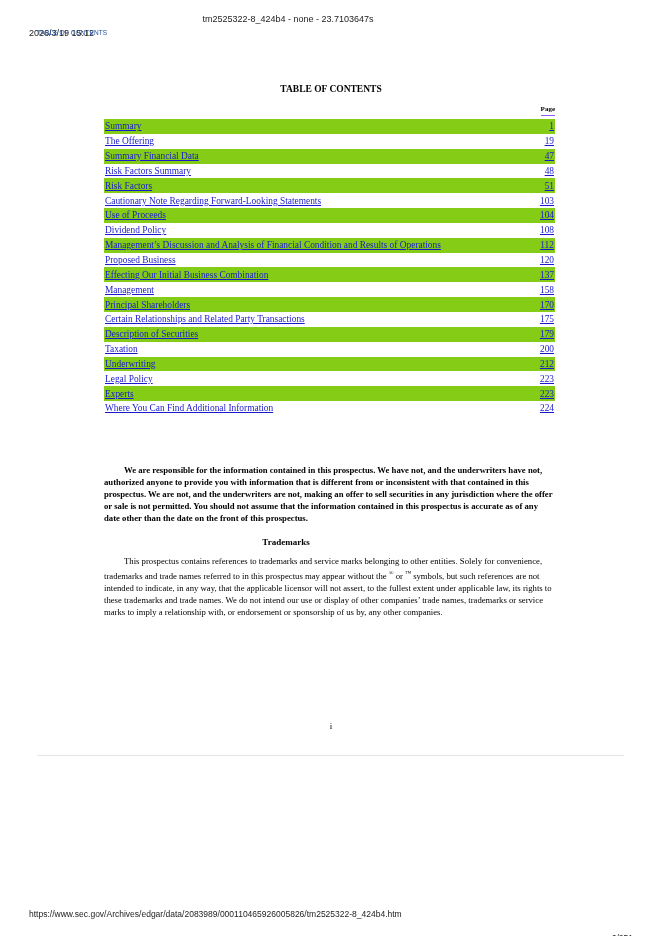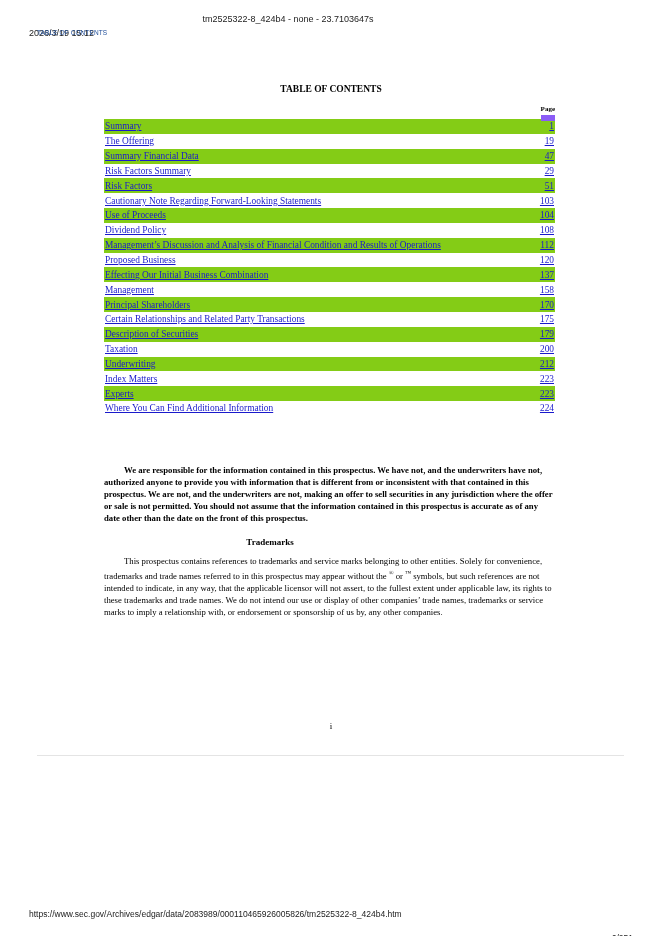--- a/index.html
+++ b/index.html
@@ -4,28 +4,28 @@
 <style>
   html, body { margin: 0; padding: 0; background: #ffffff; }
   body { width: 662px; height: 936px; position: relative; overflow: hidden; font-family: "Liberation Serif", serif; color: #000; }
   .browser-header { position: absolute; top: 0; left: 0; width: 662px; height: 40px; }
   .hdr-date { position: absolute; left: 29px; top: 28px; font-family: "Liberation Sans", sans-serif; font-size: 9px; color: #222; text-align: right; }
   .hdr-title { position: absolute; left: 0; width: 576px; top: 14px; text-align: center; font-family: "Liberation Sans", sans-serif; font-size: 9px; color: #222; }
   .toc-link-top { position: absolute; left: 37px; top: 29px; font-family: "Liberation Sans", sans-serif; font-size: 6.5px; color: #1f4e9a; text-decoration: none; letter-spacing: 0.1px; }
   .doc-title { position: absolute; top: 84px; left: 0; width: 662px; text-align: center; font-weight: bold; font-size: 9.5px; }
   .toc { position: absolute; left: 104px; top: 103px; width: 451px; }
   .toc-head { height: 16px; position: relative; }
-  .toc-head .page-label { position: absolute; right: 0; top: 2px; font-size: 7px; font-weight: bold; border-bottom: 6px solid #8b5cf6; padding-bottom: 2px; }
+  .toc-head .page-label { position: absolute; right: 0; top: 2px; font-size: 7px; font-weight: bold; border-bottom: 1px solid #8b5cf6; padding-bottom: 2px; }
   .toc-row { height: 14.85px; display: flex; justify-content: space-between; align-items: center; font-size: 9.4px; padding: 0 1px; box-sizing: border-box; }
   .toc-row.shaded { background: #84cc16; }
   .toc-row a { color: #1a1acc; text-decoration: underline; }
   .para { position: absolute; left: 104px; width: 451px; font-size: 8.7px; line-height: 12px; text-align: left; }
   .para.bold { font-weight: bold; top: 464px; }
   .para .indent { display: inline-block; width: 20px; }
-  .sub-title { position: absolute; top: 537px; left: 0; width: 540px; text-align: center; font-weight: bold; font-size: 9px; }
+  .sub-title { position: absolute; top: 537px; left: 0; width: 540px; text-align: center; font-weight: bold; font-size: 9px; padding-left: 16px; }
   .para.tm { top: 555px; }
   .page-num { position: absolute; top: 721px; left: 0; width: 662px; text-align: center; font-size: 9px; }
   .hr { position: absolute; top: 755px; left: 37px; width: 587px; height: 1px; background: #e4e4e4; }
   .footer-url { position: absolute; left: 29px; top: 909px; font-family: "Liberation Sans", sans-serif; font-size: 8.5px; color: #222; }
   .footer-page { position: absolute; right: 29px; top: 909px; font-family: "Liberation Sans", sans-serif; font-size: 8.5px; color: #222; margin-top: 24px; }
   sup { font-size: 6px; }
 </style>
 </head>
 <body>
 
@@ -49,21 +49,21 @@
       <div class="toc-row">
         <a href="#">The Offering</a>
         <a href="#">19</a>
       </div>
       <div class="toc-row shaded">
         <a href="#">Summary Financial Data</a>
         <a href="#">47</a>
       </div>
       <div class="toc-row">
         <a href="#">Risk Factors Summary</a>
-        <a href="#">29</a>
+        <a href="#">48</a>
       </div>
       <div class="toc-row shaded">
         <a href="#">Risk Factors</a>
         <a href="#">51</a>
       </div>
       <div class="toc-row">
         <a href="#">Cautionary Note Regarding Forward-Looking Statements</a>
         <a href="#">103</a>
       </div>
       <div class="toc-row shaded">
@@ -104,21 +104,21 @@
       </div>
       <div class="toc-row">
         <a href="#">Taxation</a>
         <a href="#">200</a>
       </div>
       <div class="toc-row shaded">
         <a href="#">Underwriting</a>
         <a href="#">212</a>
       </div>
       <div class="toc-row">
-        <a href="#">Index Matters</a>
+        <a href="#">Legal Policy</a>
         <a href="#">223</a>
       </div>
       <div class="toc-row shaded">
         <a href="#">Experts</a>
         <a href="#">223</a>
       </div>
       <div class="toc-row">
         <a href="#">Where You Can Find Additional Information</a>
         <a href="#">224</a>
       </div>

